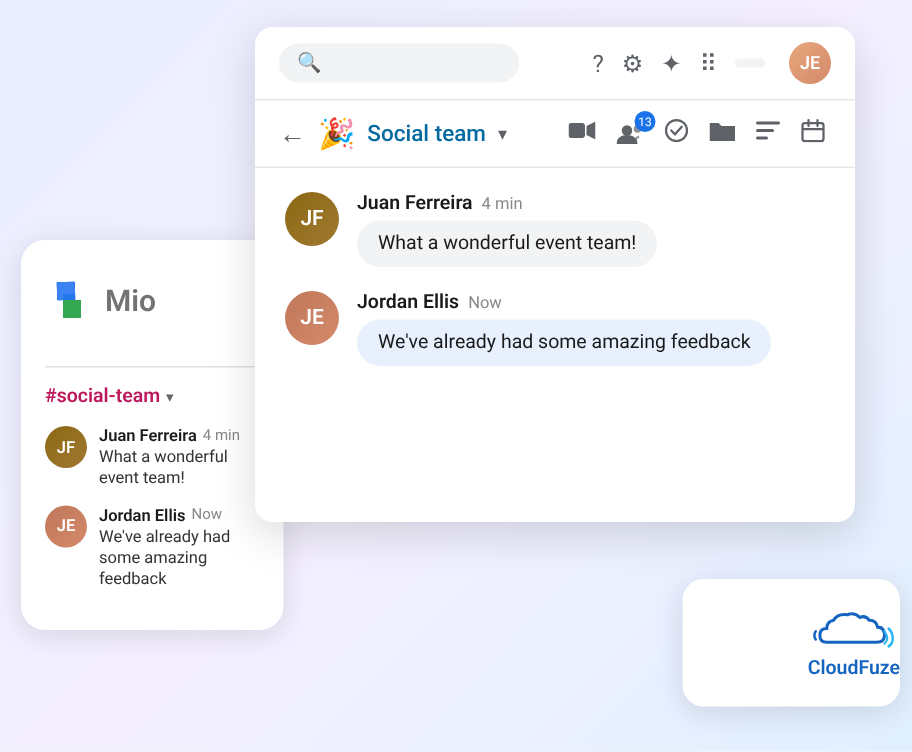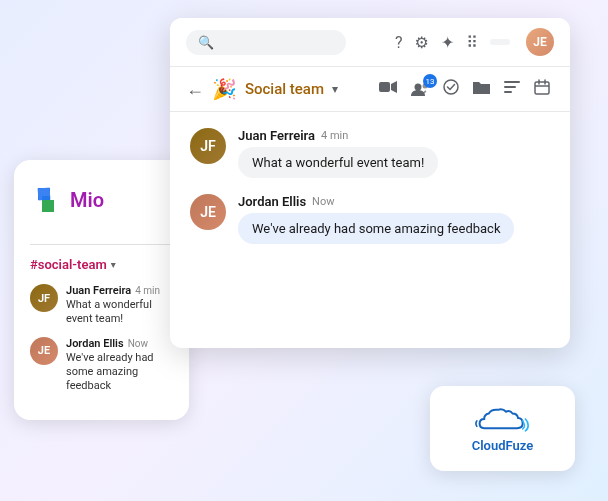--- a/index.html
+++ b/index.html
@@ -43,21 +43,21 @@
     }
 
     .mio-icon {
       width: 32px;
       height: 32px;
     }
 
     .mio-text {
       font-size: 20px;
       font-weight: 600;
-      color: #a21caf;
+      color: #737373;
     }
 
     .mio-divider {
       height: 1px;
       background: #e0e0e0;
       margin-bottom: 12px;
     }
 
     .channel-header {
       display: flex;
@@ -234,21 +234,21 @@
       cursor: pointer;
     }
 
     .channel-emoji {
       font-size: 20px;
     }
 
     .channel-title {
       font-size: 15px;
       font-weight: 500;
-      color: #a16207;
+      color: #0369a1;
     }
 
     .channel-chevron {
       color: #5f6368;
       font-size: 12px;
     }
 
     .channel-actions {
       display: flex;
       align-items: center;
@@ -349,30 +349,30 @@
       max-width: 280px;
     }
 
     .bubble-highlight {
       background: #e8f0fe;
     }
 
     
     .cloudfuze-card {
       position: absolute;
-      right: 33px;
+      right: 8px;
       bottom: 30px;
       width: 145px;
       height: 85px;
       background: white;
       border-radius: 14px;
       box-shadow: 0 4px 20px rgba(0,0,0,0.12);
       display: flex;
       flex-direction: column;
-      align-items: center;
+      align-items: flex-end;
       justify-content: center;
       z-index: 3;
       gap: 6px;
     }
 
     .cloudfuze-logo-area {
       display: flex;
       flex-direction: column;
       align-items: center;
       gap: 4px;

